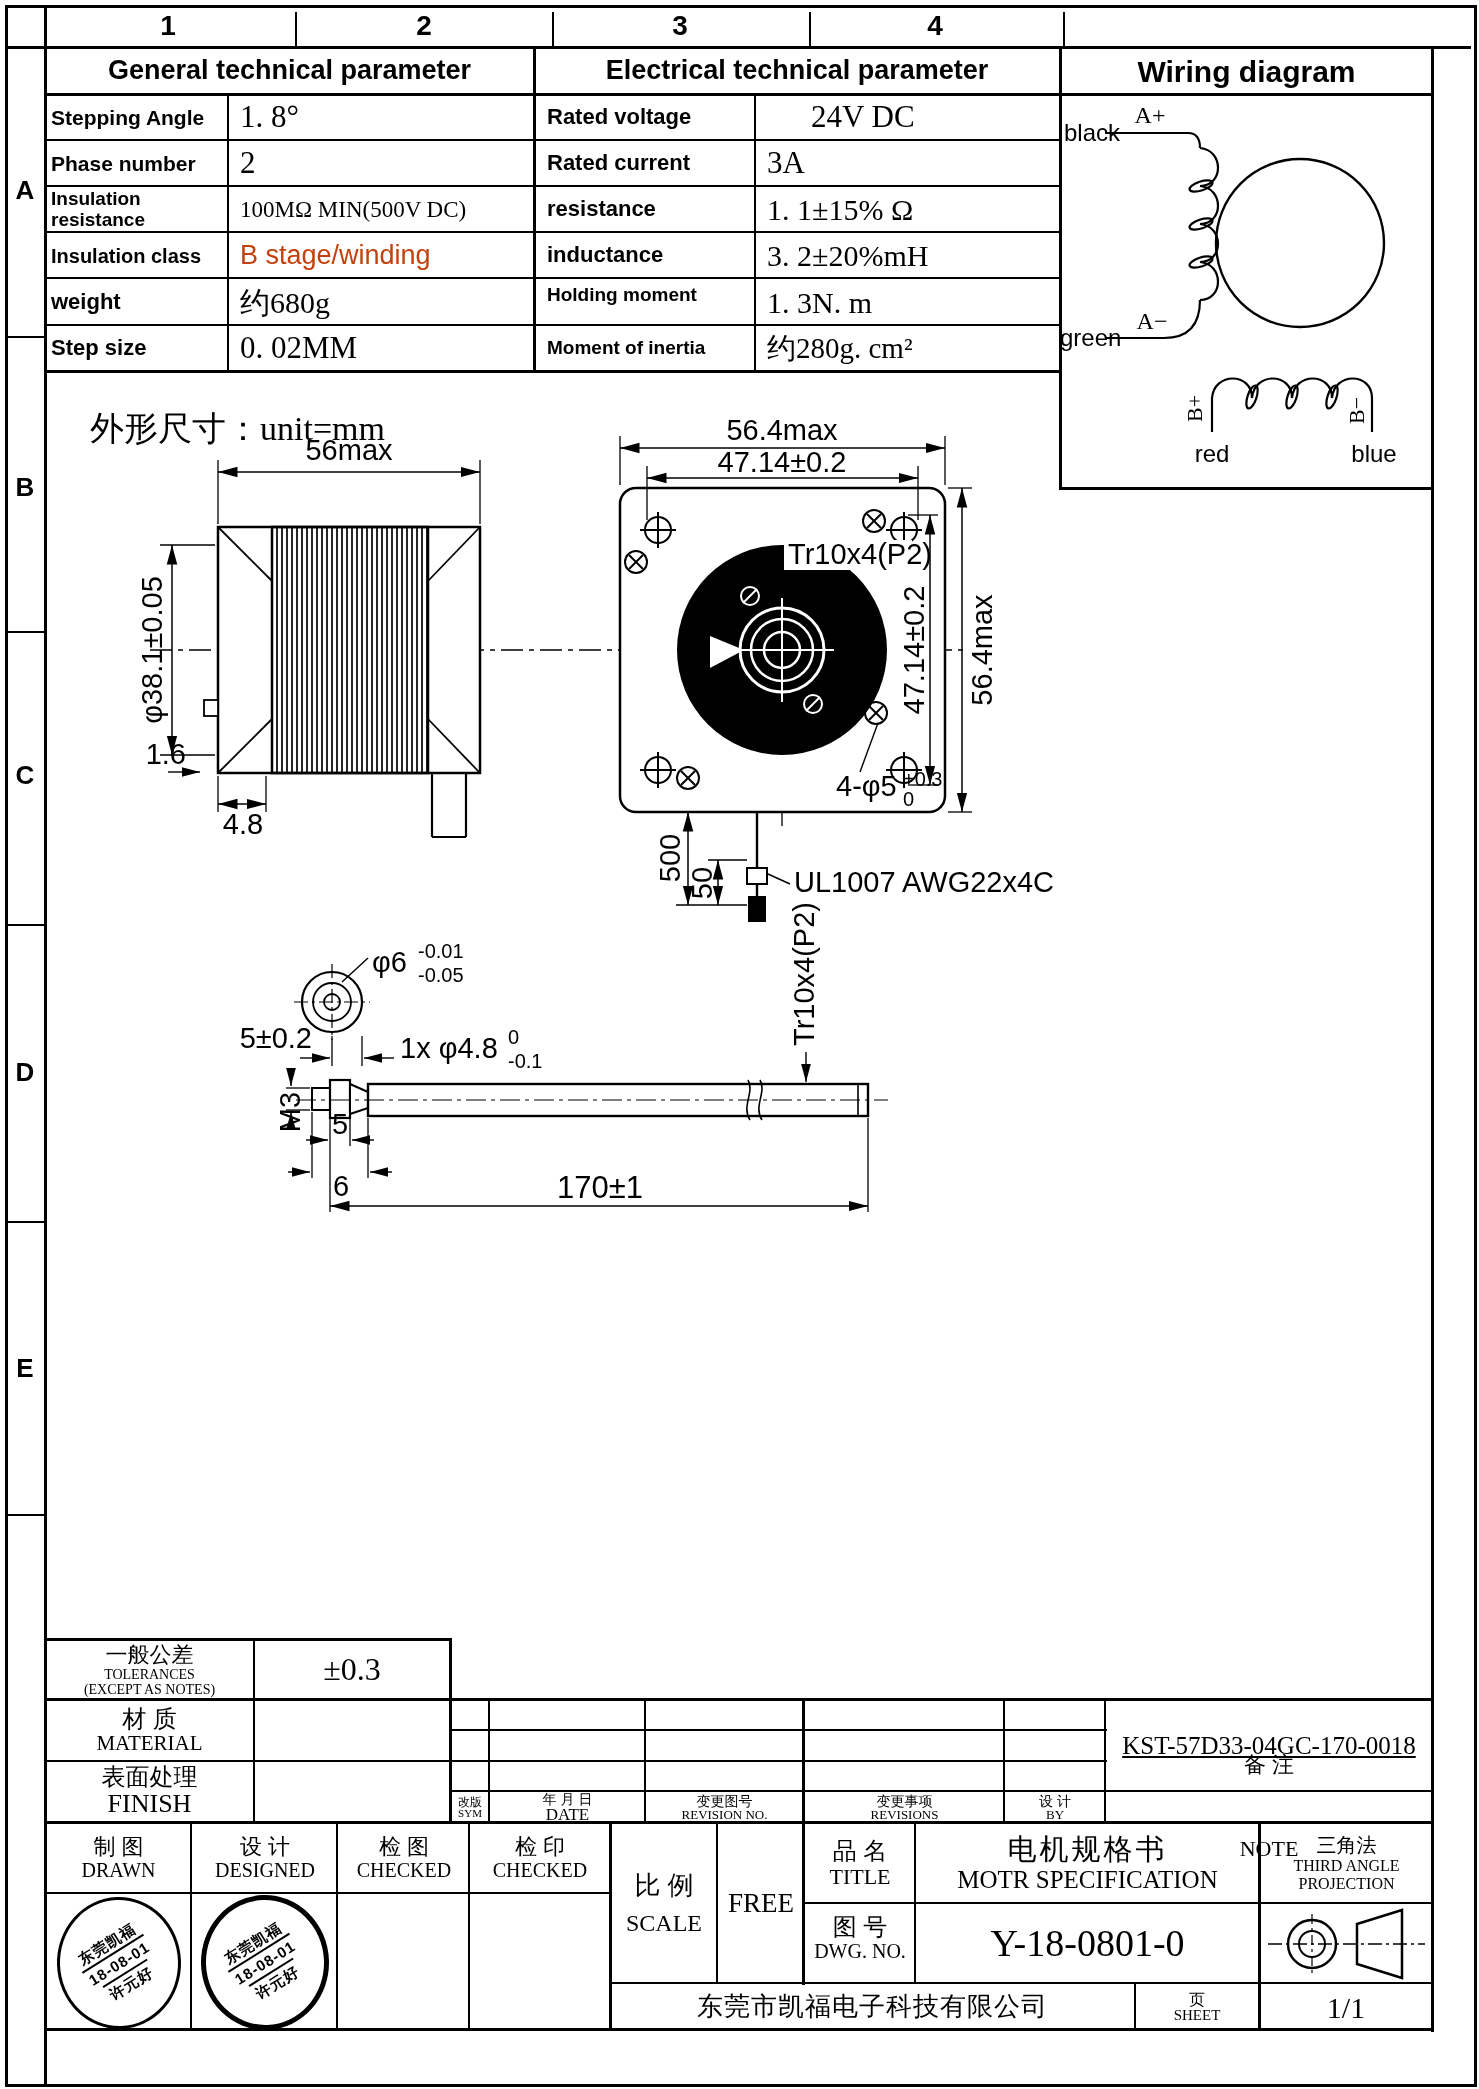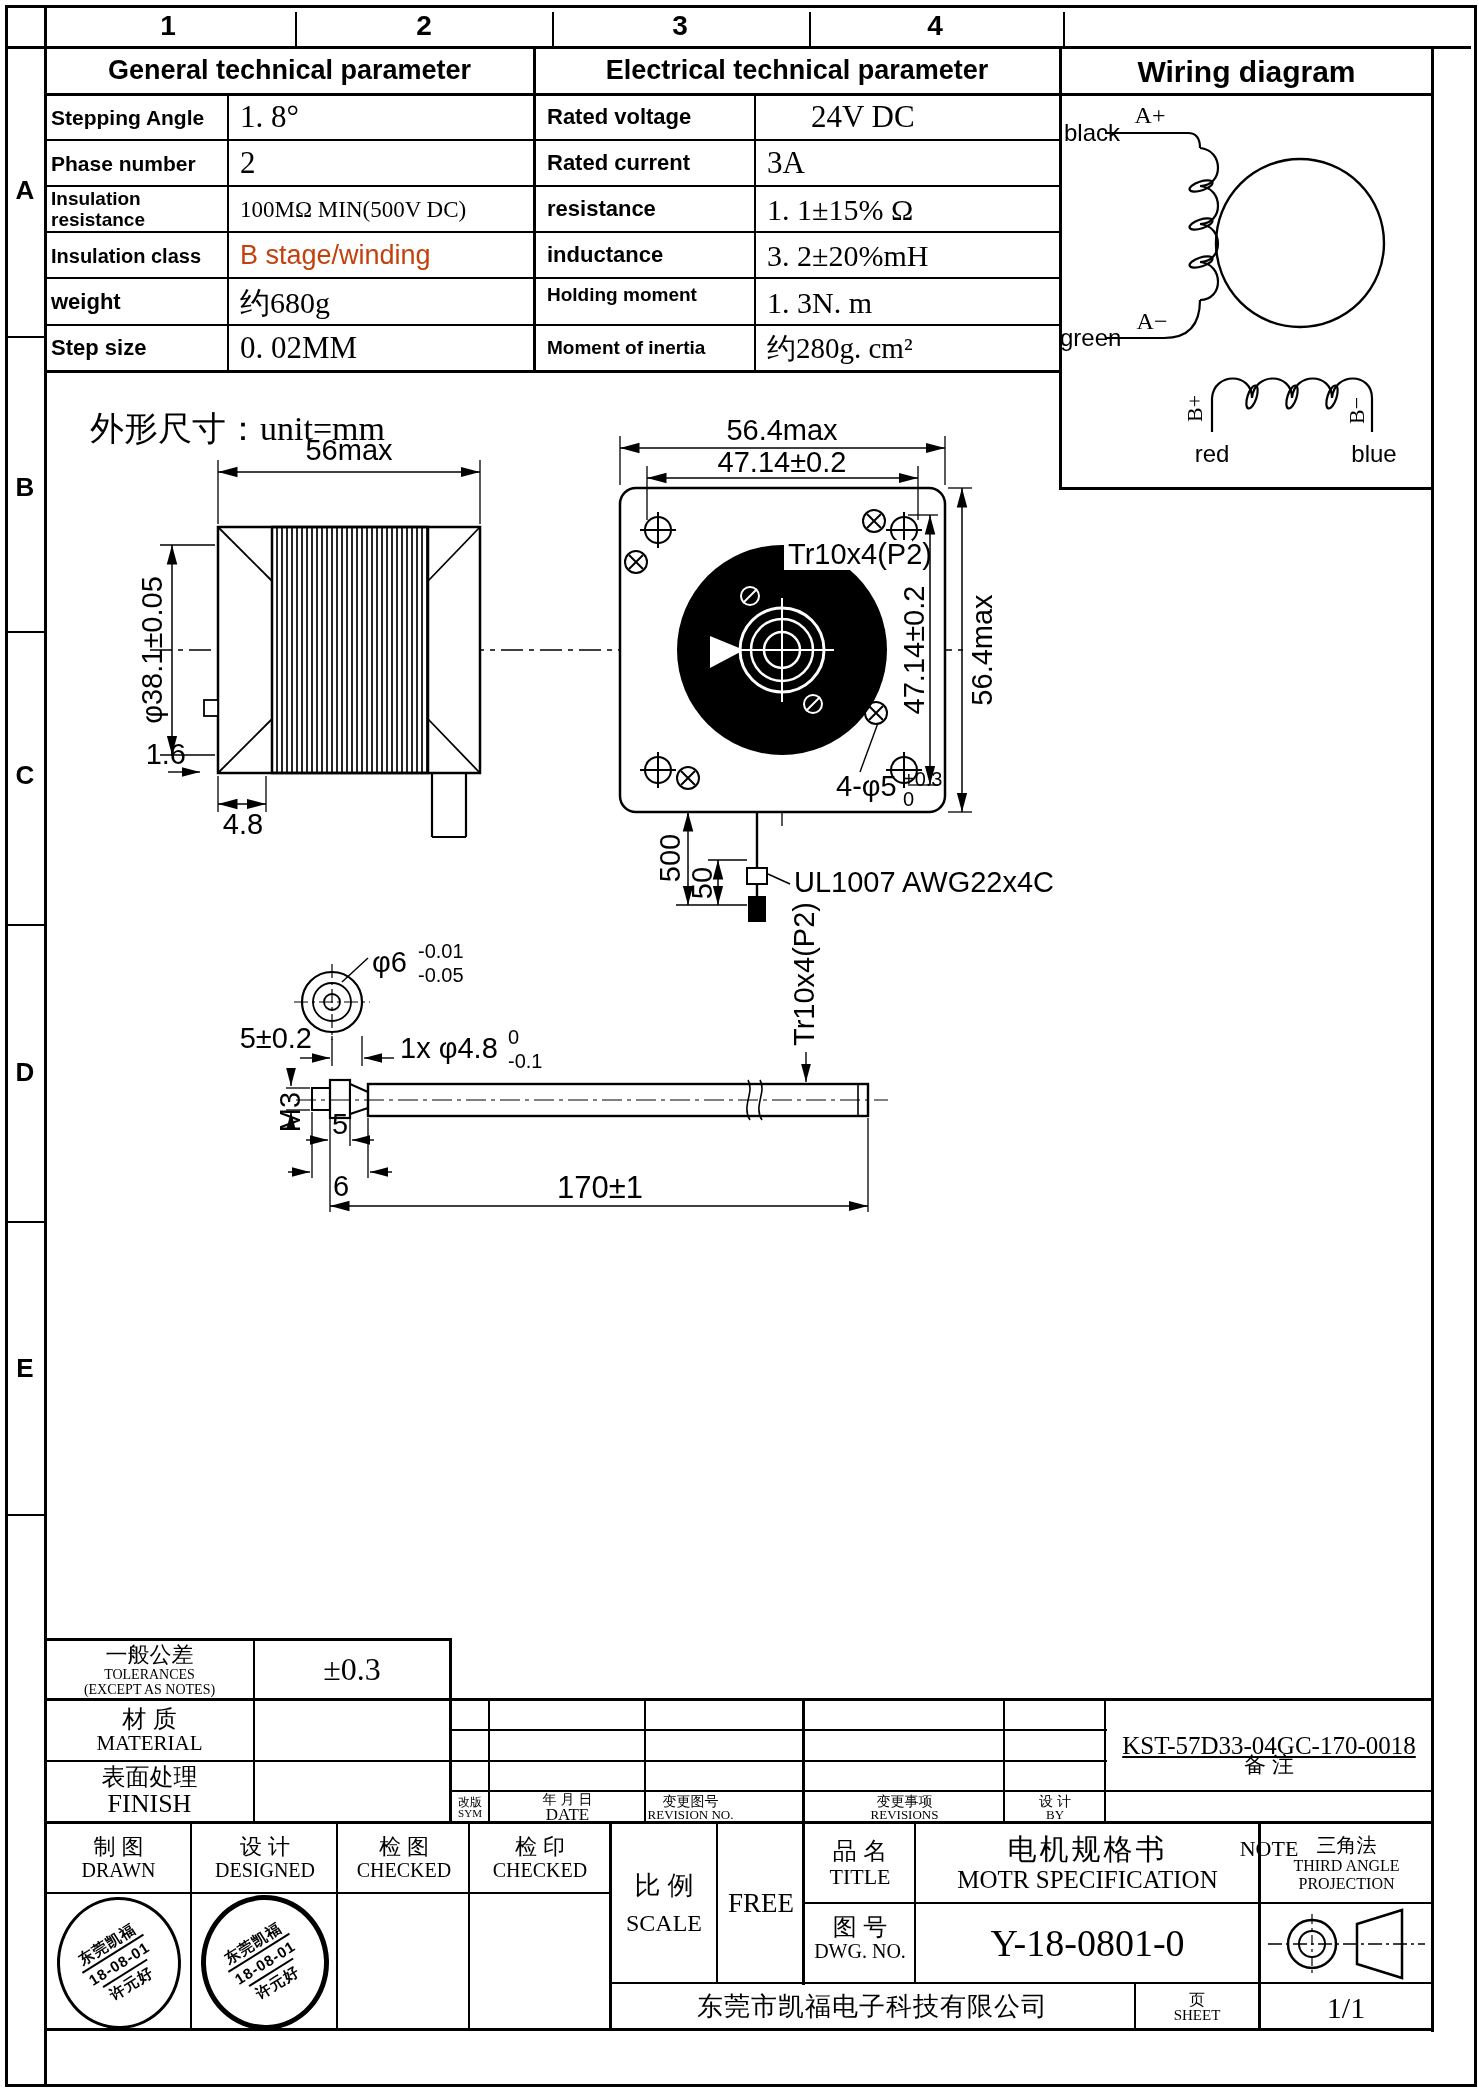--- a/index.html
+++ b/index.html
@@ -294,21 +294,21 @@
   </div>
 
   <div class="c" style="left:450px;top:1791px;width:40px;height:32px;line-height:1.0;">
     <div class="sans" style="font-size:12px;">改版</div>
     <div class="serif" style="font-size:11px;">SYM</div>
   </div>
   <div class="c" style="left:490px;top:1791px;width:155px;height:32px;line-height:1.0;">
     <div class="sans" style="font-size:14px;">年 月 日</div>
     <div class="serif" style="font-size:17px;text-decoration:underline;">DATE</div>
   </div>
-  <div class="c" style="left:611px;top:1791px;width:159px;height:32px;line-height:1.0;">
+  <div class="c" style="left:645px;top:1791px;width:159px;height:32px;line-height:1.0;">
     <div class="sans" style="font-size:14px;">变更图号</div>
     <div class="serif" style="font-size:13px;">REVISION NO.</div>
   </div>
   <div class="c" style="left:804px;top:1791px;width:201px;height:32px;line-height:1.0;">
     <div class="sans" style="font-size:14px;">变更事项</div>
     <div class="serif" style="font-size:13px;">REVISIONS</div>
   </div>
   <div class="c" style="left:1005px;top:1791px;width:100px;height:32px;line-height:1.0;">
     <div class="sans" style="font-size:14px;">设  计</div>
     <div class="serif" style="font-size:13px;">BY</div>

